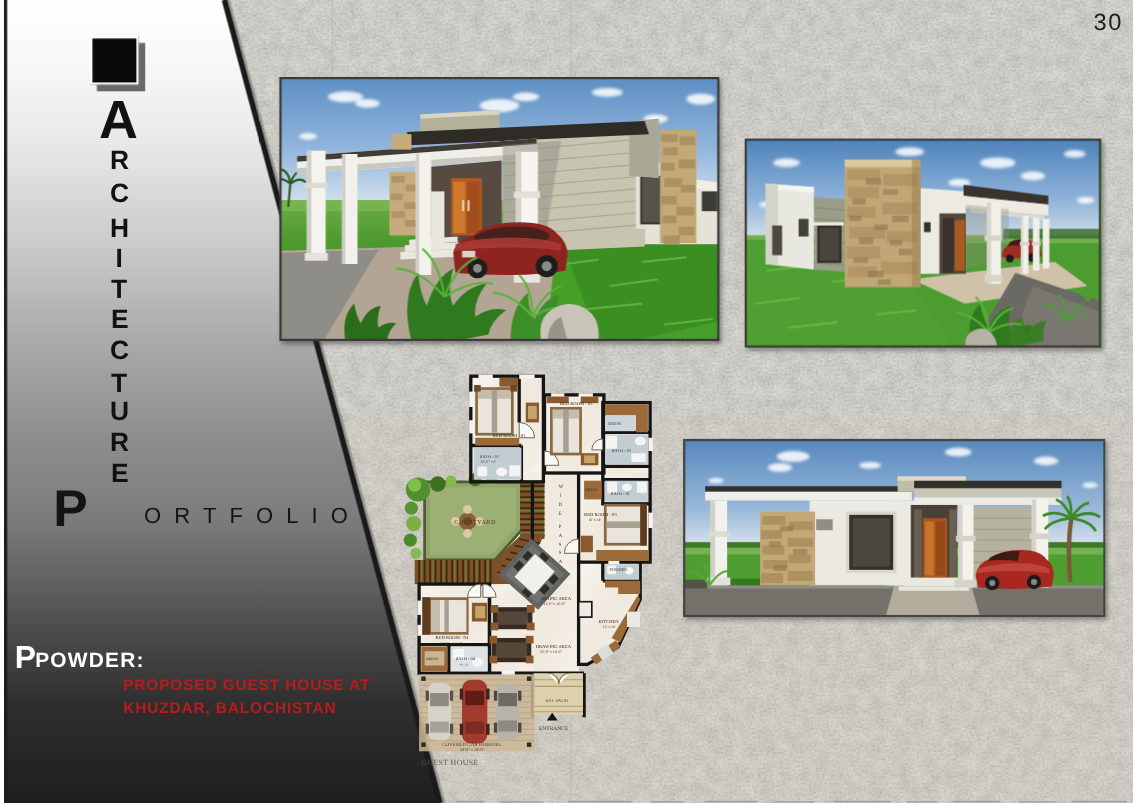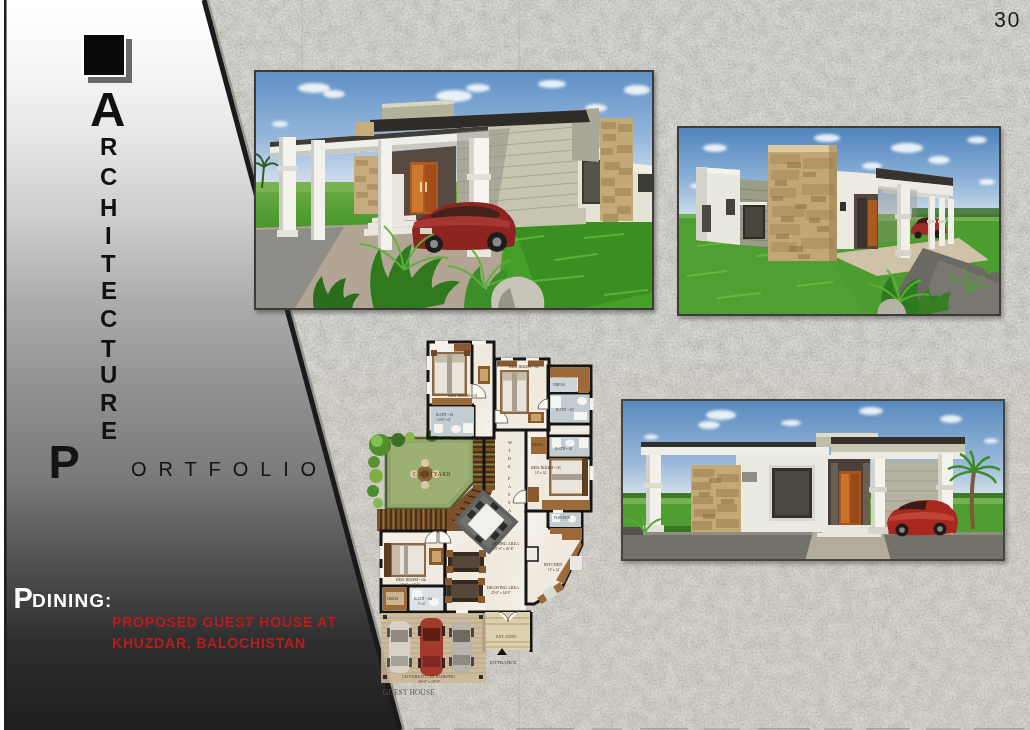--- a/index.html
+++ b/index.html
@@ -89,21 +89,21 @@
   <div class="abs" style="left:97px;top:417px;font-size:24px;font-weight:bold;">E</div>
 </div>
 
 <div class="abs" style="left:0;top:0;color:#141414;">
   <div class="abs" style="left:44.5px;top:434px;font-size:47px;font-weight:bold;">P</div>
   <div class="abs" style="left:79px;top:458px;font-size:20px;letter-spacing:11.9px;margin-left:48px;">ORTFOLIO</div>
 </div>
 
 <div class="abs" style="left:0;top:0;color:#fff;">
   <div class="abs" style="left:9.5px;top:582px;font-size:29px;font-weight:bold;">P</div>
-  <div class="abs" style="left:28px;top:590px;font-size:19px;font-weight:bold;letter-spacing:1.1px;">DINING:</div>
+  <div class="abs" style="left:28px;top:590px;font-size:19px;font-weight:bold;letter-spacing:1.1px;">POWDER:</div>
 </div>
 
 <div class="abs" style="left:108px;top:612px;color:#b91c1c;font-size:14px;font-weight:bold;letter-spacing:0.8px;line-height:20.5px;">PROPOSED GUEST HOUSE AT<br>KHUZDAR, BALOCHISTAN</div>
 
 <svg id="ph1" class="abs" style="left:250px;top:70px;filter:drop-shadow(2px 3px 2px rgba(40,40,40,0.45))" width="400" height="240" viewBox="0 0 400 240">
   <defs>
     <linearGradient id="sky1" x1="0" y1="0" x2="0" y2="1">
       <stop offset="0" stop-color="#5d8fc4"></stop>
       <stop offset="0.55" stop-color="#93b6dc"></stop>
       <stop offset="1" stop-color="#d9e4ee"></stop>

